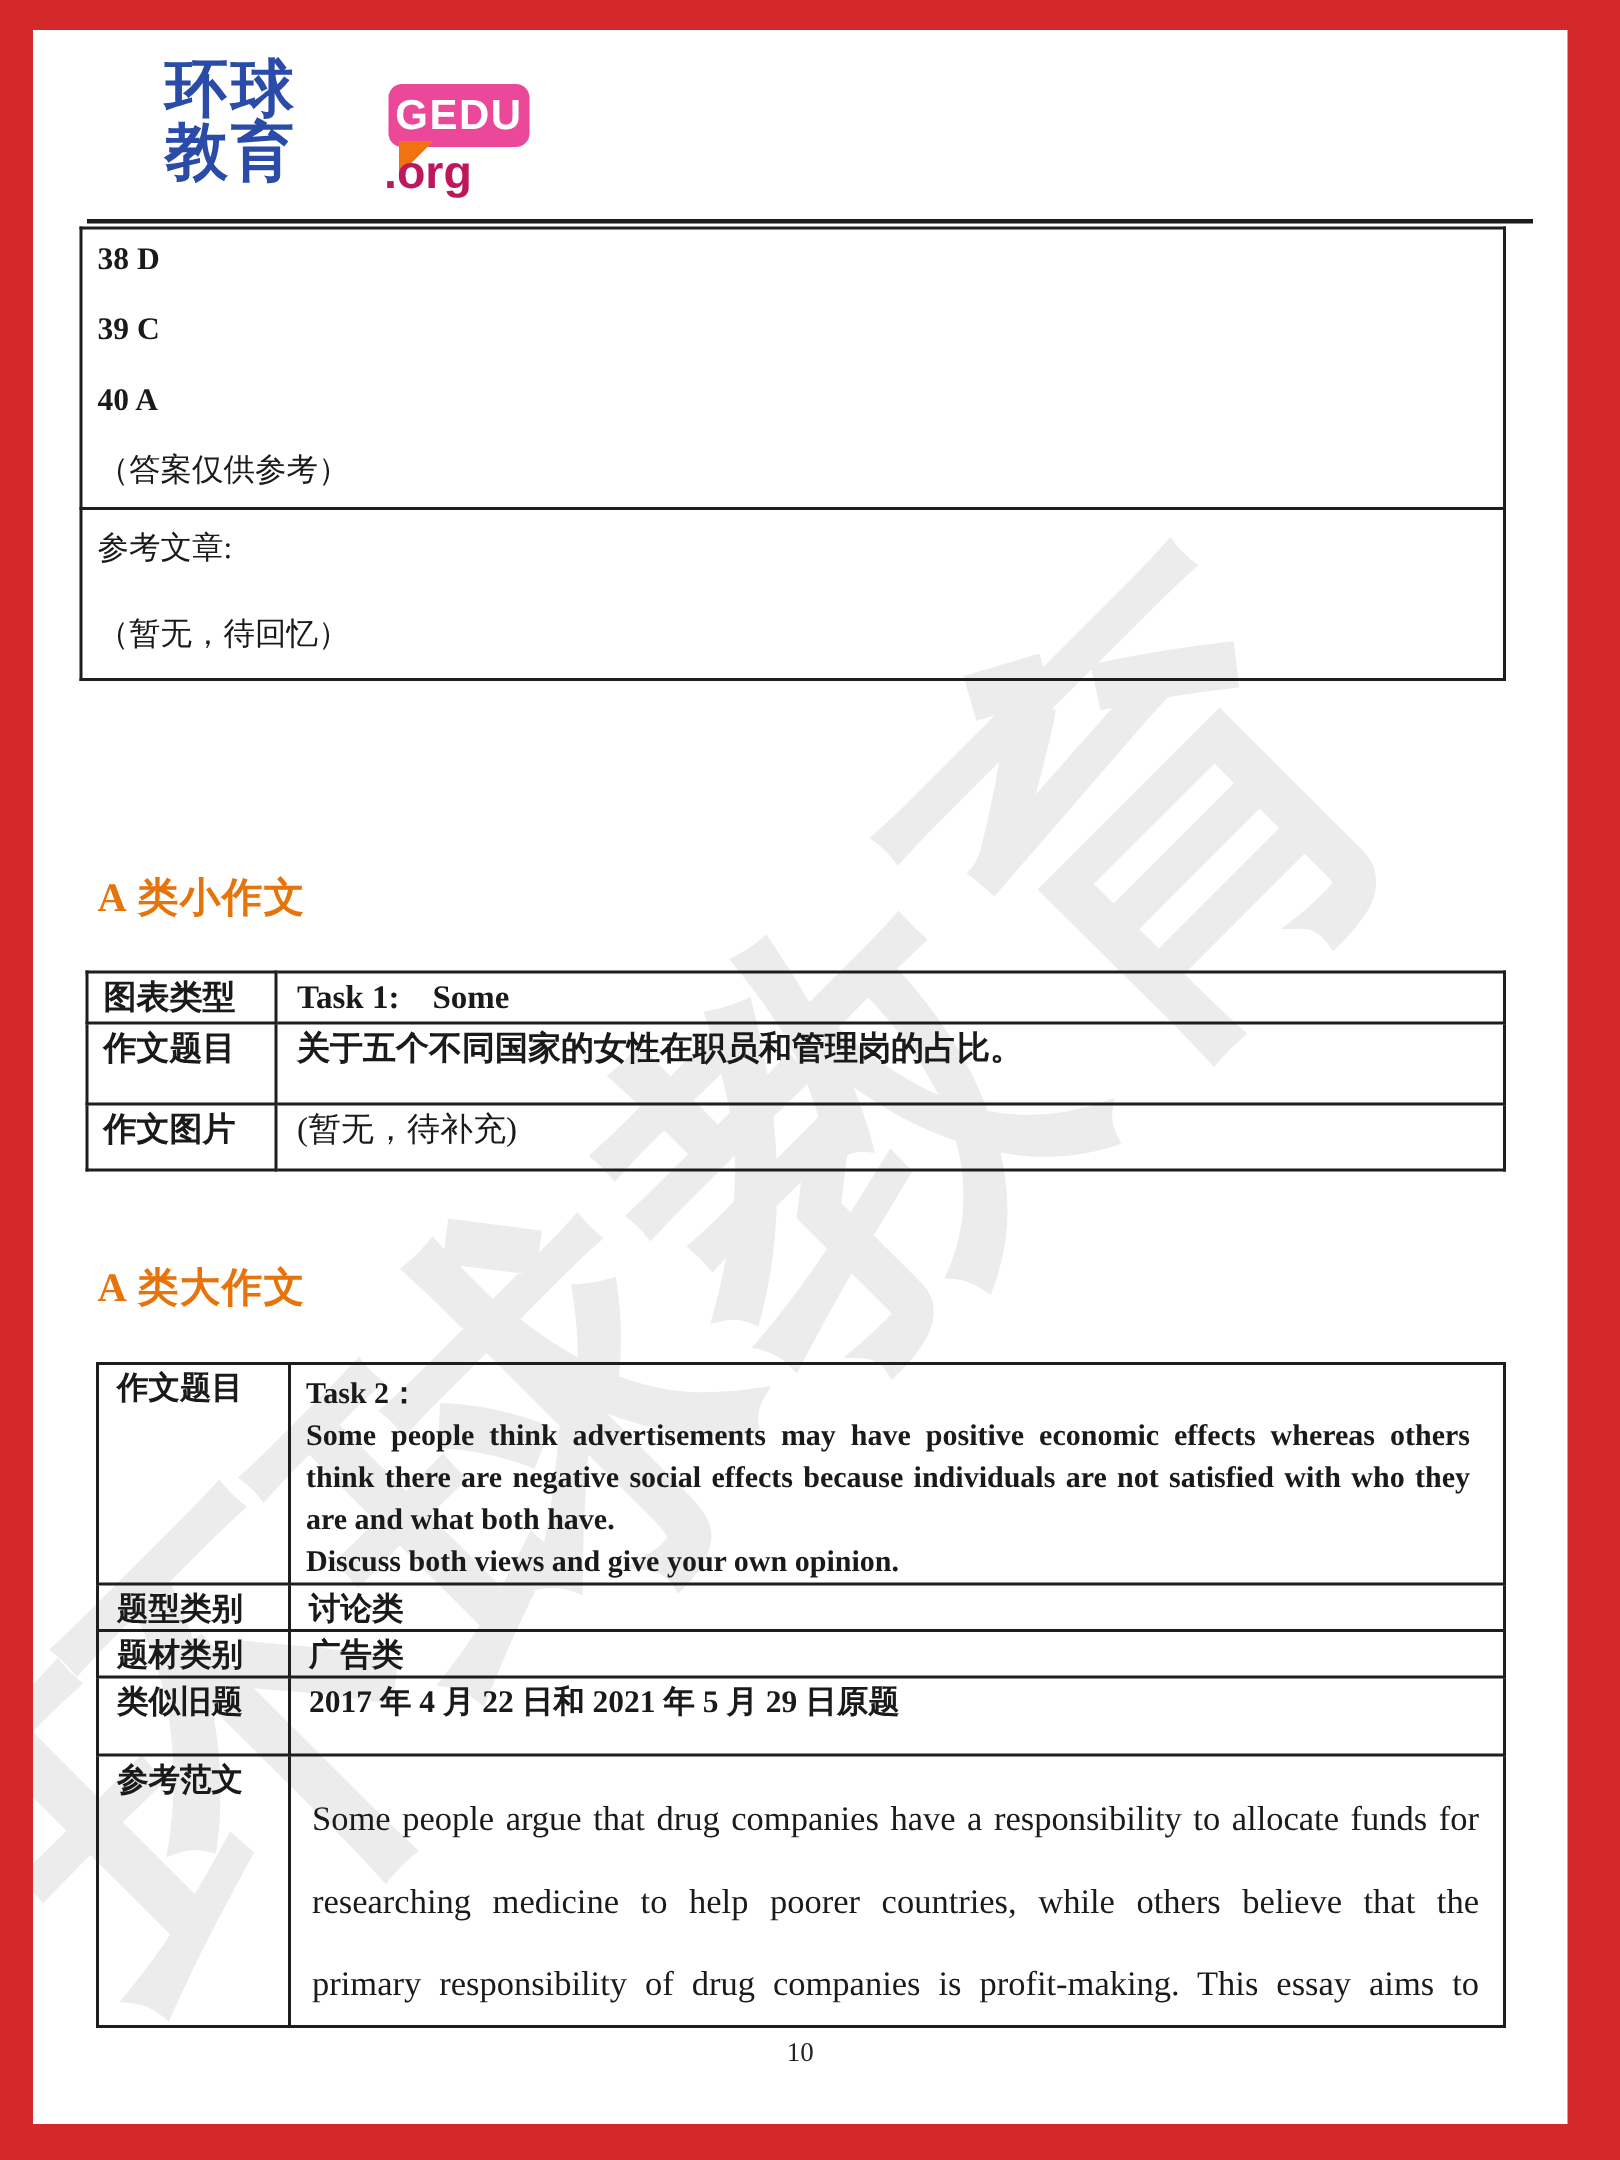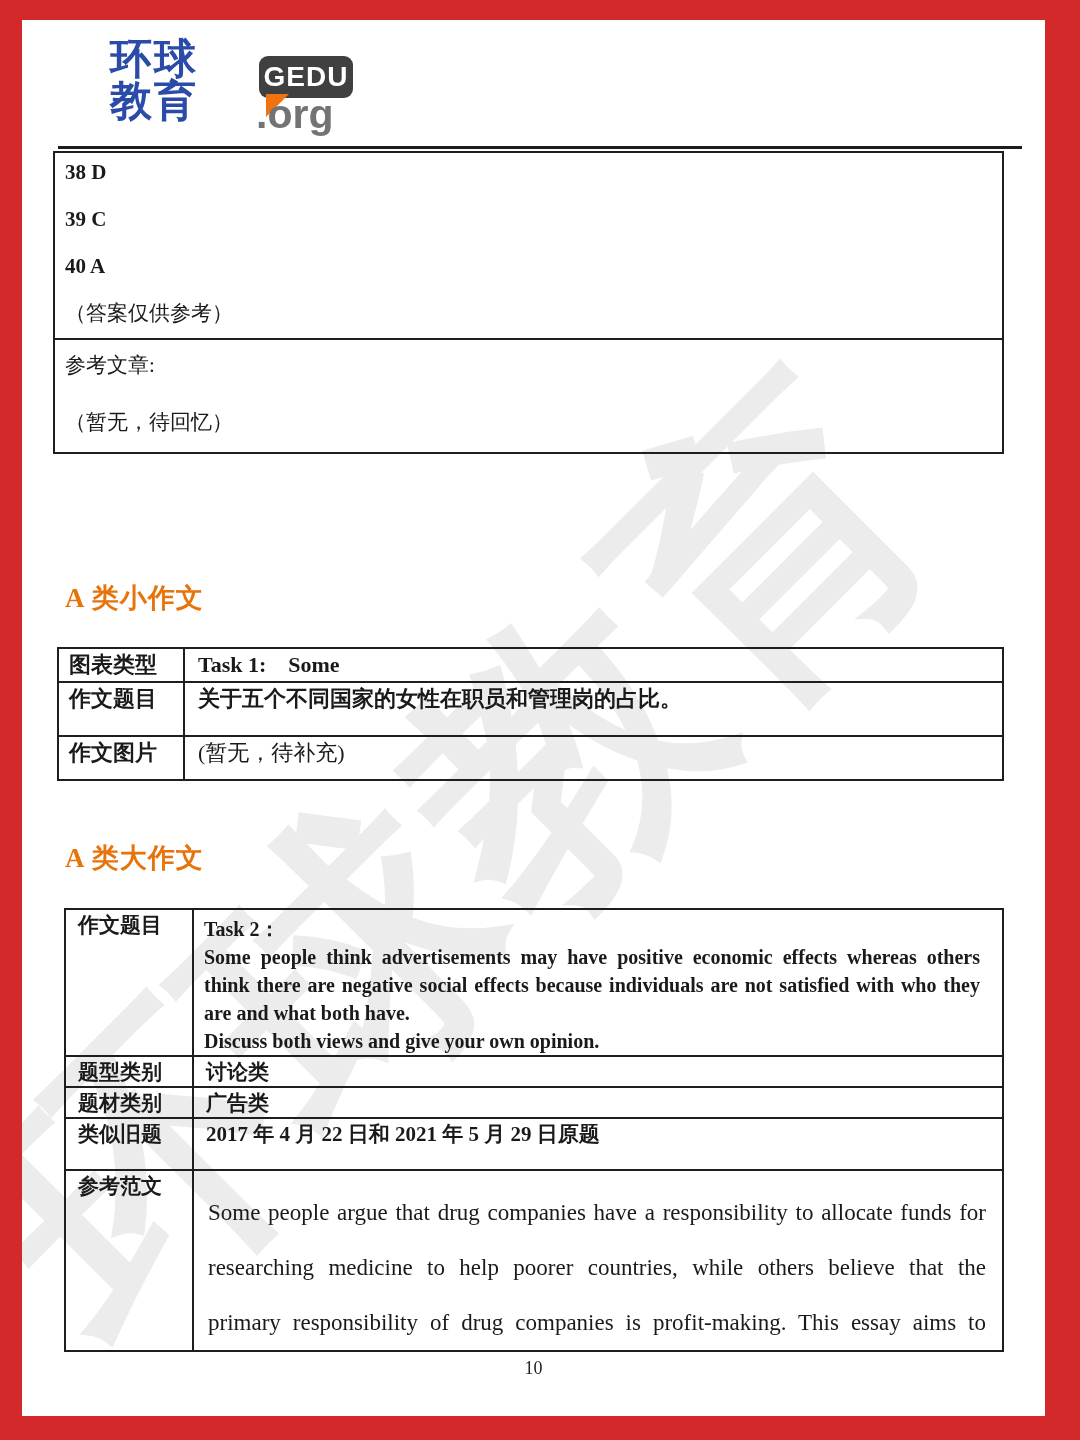--- a/index.html
+++ b/index.html
@@ -29,27 +29,27 @@
     z-index: 0;
   }
   .content { position: absolute; inset: 0; z-index: 1; }
 
   
   .logo { position: absolute; left: 74px; top: 16px; width: 220px; height: 105px;
           font-family: "Liberation Sans", "DejaVu Sans", sans-serif; font-weight: bold; }
   .logo-cn { position: absolute; left: 14px; top: 2px; color: #2a4ba8;
              font-size: 42px; line-height: 42px; letter-spacing: 2px; }
   .logo-bubble { position: absolute; left: 163px; top: 20px; width: 94px; height: 42px;
-                 background: #404040; border-radius: 9px;
+                 background: #ec4899; border-radius: 9px;
                  display: flex; align-items: center; justify-content: center; }
   .logo-bubble span { color: #ffffff; font-size: 28px; letter-spacing: 1px; }
   .logo-tail { position: absolute; left: 170px; top: 58px; width: 0; height: 0;
                border-top: 23px solid #f0730f; border-right: 23px solid transparent; }
-  .logo-org { position: absolute; left: 160px; top: 58px; color: #737373;
-              font-size: 41px; line-height: 41px; }
+  .logo-org { position: absolute; left: 160px; top: 58px; color: #be185d;
+              font-size: 31px; line-height: 41px; }
 
   
   .topline { position: absolute; left: 36px; top: 126px; width: 964px; height: 3px; background: #1c1c1c; }
 
   
   table.grid { position: absolute; border-collapse: collapse; table-layout: fixed; background: transparent; border-radius: 16px; }
   table.grid td { border: 2px solid #1e1e1e; vertical-align: top; }
 
   
   .t1 { left: 31px; top: 131px; width: 951px; }

